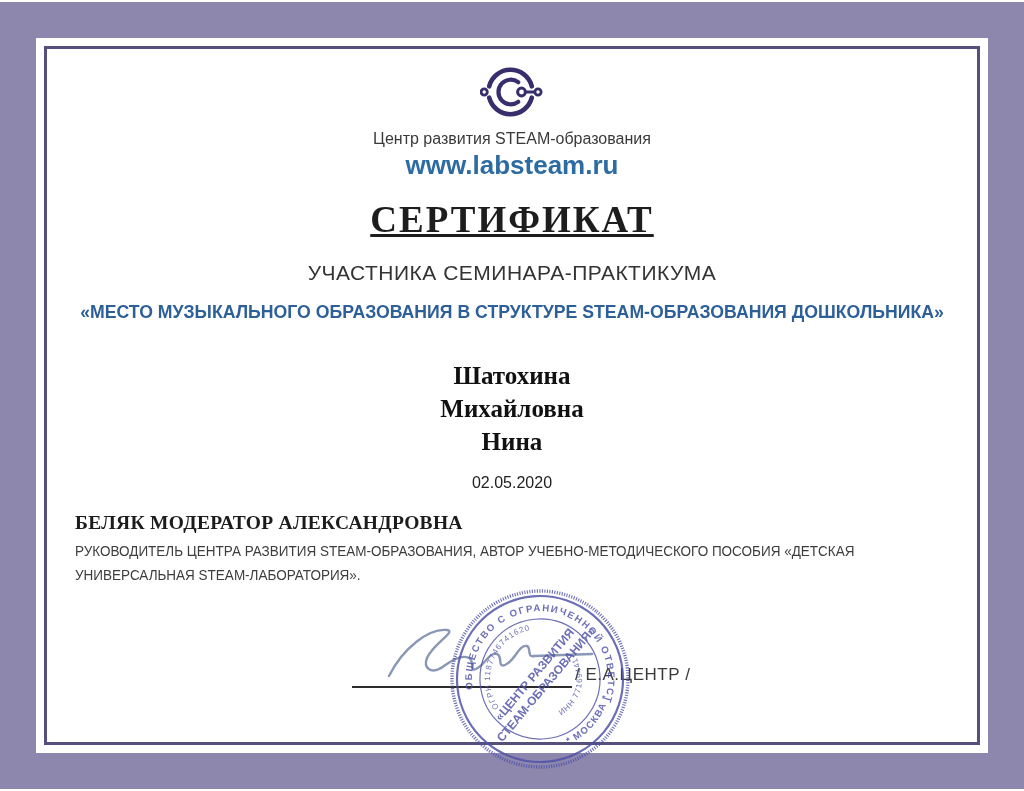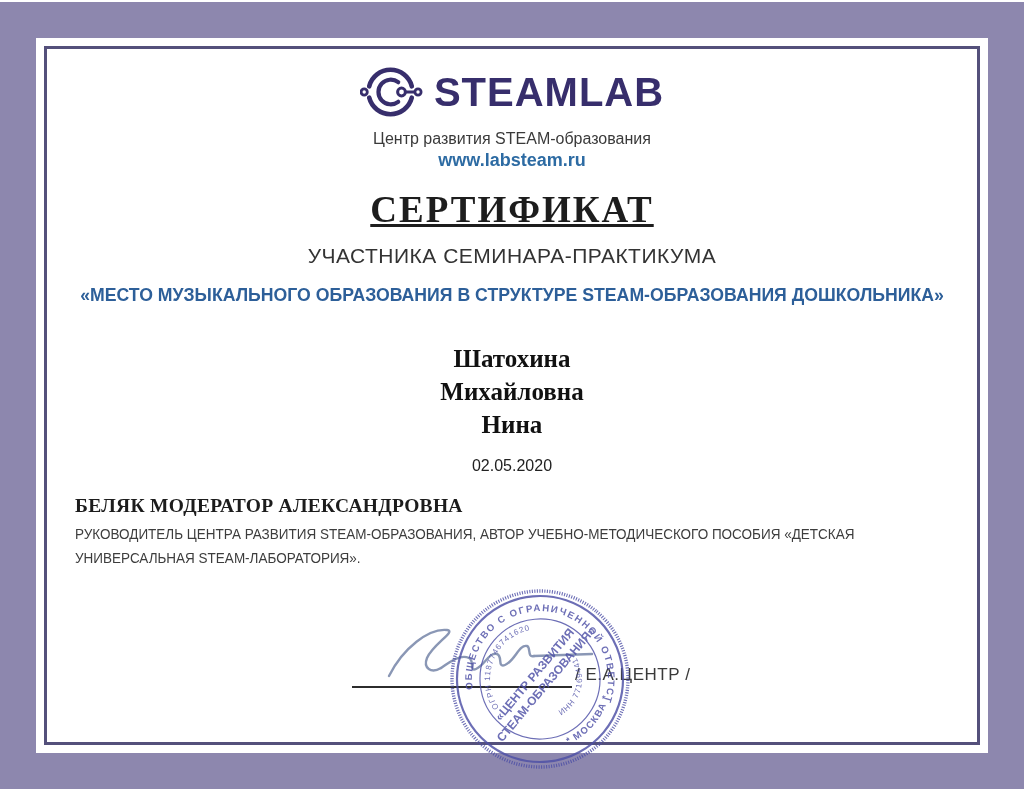--- a/index.html
+++ b/index.html
@@ -38,29 +38,29 @@
   .logo-row{
     display:flex;align-items:center;justify-content:center;
     margin:0 auto;padding-top:12px;height:62px;gap:10px;
   }
   .logo-icon{width:64px;height:58px;flex:0 0 auto;}
   .brand{
     font-size:40px;font-weight:800;color:#372e6c;
     letter-spacing:1px;line-height:1;
   }
   .subtitle{margin-top:7px;font-size:16px;color:#3a3a3a;}
-  .website{margin-top:2px;font-size:18px;font-weight:bold;color:#2d6ba3;}
+  .website{margin-top:2px;font-size:26px;font-weight:bold;color:#2d6ba3;}
   
   .cert-title{
     margin-top:19px;
     font-family:"Liberation Serif",serif;
     font-size:37px;font-weight:bold;color:#1d1d1d;
     letter-spacing:2px;line-height:1.1;text-decoration:underline;
   }
-  .cert-subtitle{margin-top:13px;font-size:21px;color:#333;letter-spacing:.5px;}
+  .cert-subtitle{margin-top:20px;font-size:21px;color:#333;letter-spacing:.5px;}
   .seminar-title{
     margin-top:16px;
     font-size:19px;font-weight:bold;color:#2d5f99;
     transform:scaleX(.93);transform-origin:center;
     white-space:nowrap;
   }
   
   .participant{
     margin-top:36px;
     font-family:"Liberation Serif",serif;
@@ -107,21 +107,20 @@
         <div class="logo-row">
           <svg class="logo-icon" viewBox="0 0 64 58" fill="none" stroke="#372e6c" stroke-linecap="round">
             <path d="M 9.2 23.3 A 22 22 0 0 1 51.8 23.3" stroke-width="4.6"></path>
             <path d="M 9.2 34.7 A 22 22 0 0 0 51.8 34.7" stroke-width="4.6"></path>
             <circle cx="4.2" cy="29" r="3.1" stroke-width="2.8"></circle>
             <path d="M 38.2 19.2 A 12.3 12.3 0 1 0 38.2 38.8" stroke-width="4.2"></path>
             <circle cx="41.5" cy="29" r="3.9" stroke-width="3" fill="#ffffff"></circle>
             <path d="M 45.6 29 L 54.6 29" stroke-width="3"></path>
             <circle cx="58" cy="29" r="3.1" stroke-width="2.8"></circle>
           </svg>
-          <div class="brand">STEAMLAB</div>
         </div>
 
         <div class="subtitle">Центр развития STEAM-образования</div>
         <div class="website">www.labsteam.ru</div>
 
         <div class="cert-title">СЕРТИФИКАТ</div>
         <div class="cert-subtitle">УЧАСТНИКА СЕМИНАРА-ПРАКТИКУМА</div>
         <div class="seminar-title">«МЕСТО МУЗЫКАЛЬНОГО ОБРАЗОВАНИЯ В СТРУКТУРЕ STEAM-ОБРАЗОВАНИЯ ДОШКОЛЬНИКА»</div>
 
         <div class="participant">

